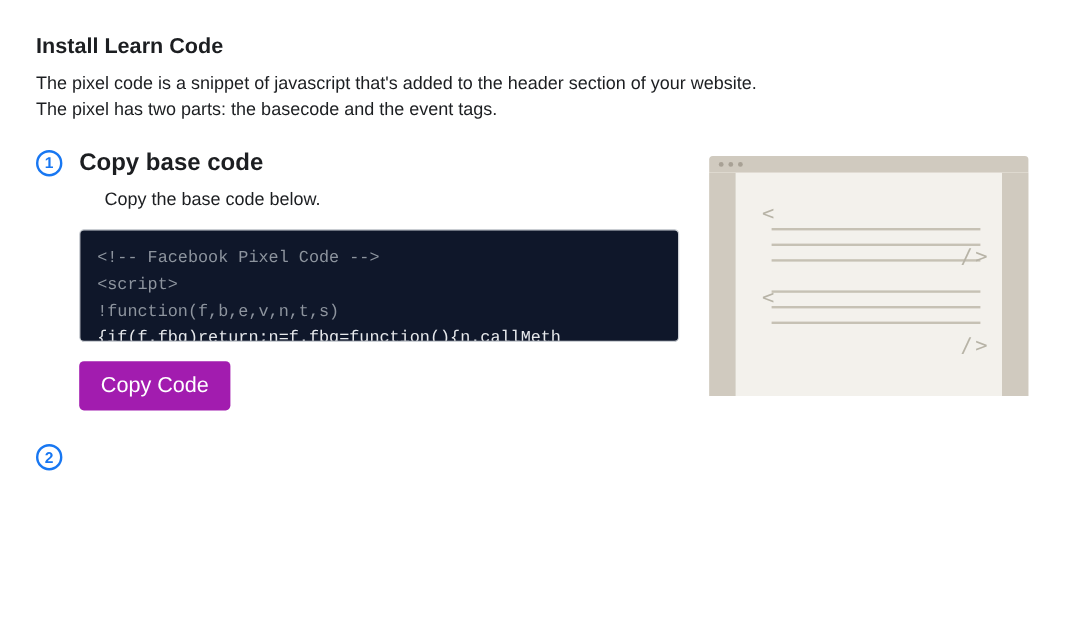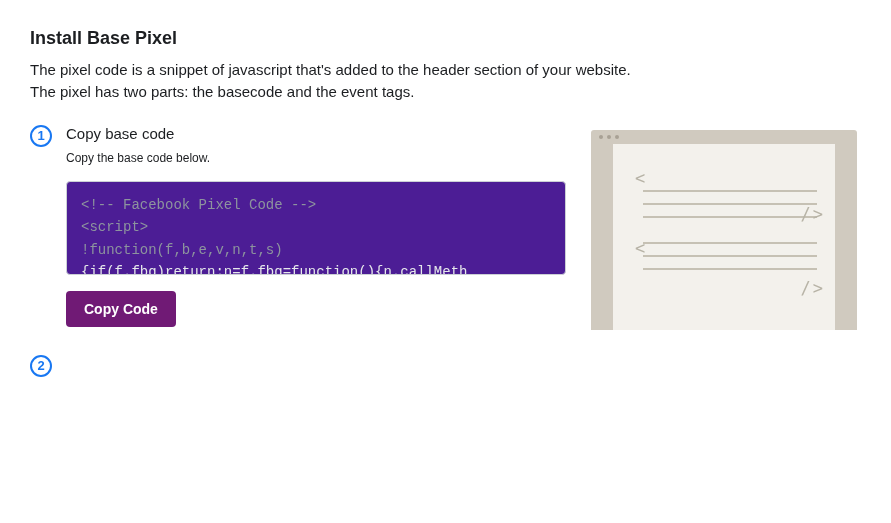--- a/index.html
+++ b/index.html
@@ -40,53 +40,54 @@
     font-size: 13px;
     font-weight: 700;
     display: flex;
     align-items: center;
     justify-content: center;
     margin-right: 14px;
     margin-top: 0;
   }
   .step-body { flex: 1; max-width: 500px; }
   .step-title {
-    font-size: 15px;
-    font-weight: 400;
+    font-size: 20px;
+    font-weight: 700;
     color: #1c1e21;
     margin-bottom: 8px;
   }
   .step-text {
-    font-size: 12px;
+    font-size: 15px;
     line-height: 1.45;
     color: #1c1e21;
     margin-bottom: 14px;
+    margin-left: 21px;
   }
   .code-box {
     border: 1px solid #ccd0d5;
     border-radius: 4px;
-    background: #4c1d95;
+    background: #0f172a;
     padding: 12px 14px;
     font-family: "SFMono-Regular", Consolas, "Liberation Mono", Menlo, monospace;
     font-size: 14px;
     line-height: 1.6;
     color: #8d949e;
     height: 94px;
     overflow: hidden;
     position: relative;
     margin-bottom: 16px;
     white-space: pre;
   }
   .code-box .fade-line { color: #e6e8eb; }
   .btn-green {
     display: inline-block;
-    background: #701a75;
+    background: #a21caf;
     color: #fff;
-    font-size: 14px;
-    font-weight: 700;
+    font-size: 18px;
+    font-weight: 400;
     border: none;
     border-radius: 4px;
     padding: 10px 18px;
     cursor: pointer;
   }
   .link {
     color: #385898;
     text-decoration: none;
     cursor: pointer;
   }
@@ -136,21 +137,21 @@
     margin-bottom: 11px;
     margin-left: 12px;
     margin-right: 0;
   }
   .illus .block { margin-top: 30px; }
   .illus .block2 { margin-top: 24px; }
 </style>
 </head>
 <body>
 
-<h1 class="heading">Install Base Pixel</h1>
+<h1 class="heading">Install Learn Code</h1>
 <p class="intro">The pixel code is a snippet of javascript that's added to the header section of your website. The pixel has two parts: the basecode and the event tags.</p>
 
 <div class="step">
   <div class="badge">1</div>
   <div class="step-body">
     <div class="step-title">Copy base code</div>
     <div class="step-text">Copy the base code below.</div>
     <div class="code-box"><span>&lt;!-- Facebook Pixel Code --&gt;</span>
 <span>&lt;script&gt;</span>
 <span>!function(f,b,e,v,n,t,s)</span>

